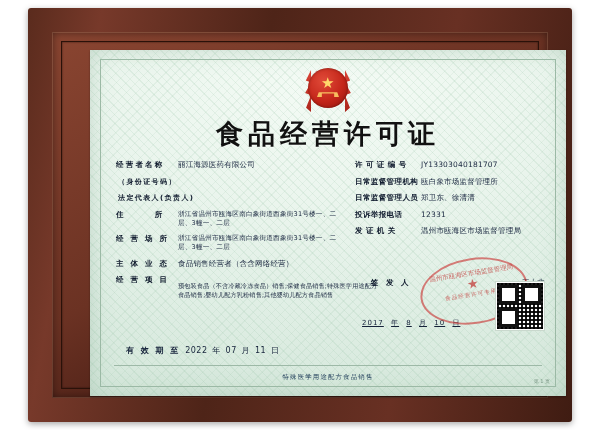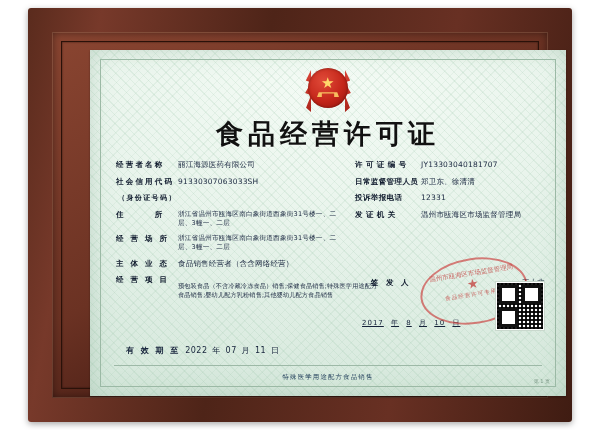--- a/index.html
+++ b/index.html
@@ -333,30 +333,30 @@
 
       <div class="fields">
         <div class="cols">
           <div class="col-left">
 
             <div class="frow">
               <div class="flabel">经营者名称</div>
               <div class="fvalue">丽江海源医药有限公司</div>
             </div>
 
-            <div class="frow">
-              <div class="flabel">社会信用代码</div>
-              <div class="fvalue">91330307063033SH</div>
-            </div>
 
             <div class="frow">
               <div class="flabel sub-label">（身份证号码）</div>
               <div class="fvalue"></div>
             </div>
 
+            <div class="frow">
+              <div class="flabel sub-label">法定代表人(负责人)</div>
+              <div class="fvalue"></div>
+            </div>
 
             <div class="frow">
               <div class="flabel">住　　　所</div>
               <div class="fvalue small">浙江省温州市瓯海区南白象街道西象街31号楼一、二层、3幢一、二层</div>
             </div>
 
             <div class="frow">
               <div class="flabel">经 营 场 所</div>
               <div class="fvalue small">浙江省温州市瓯海区南白象街道西象街31号楼一、二层、3幢一、二层</div>
             </div>
@@ -373,20 +373,24 @@
 
           </div>
 
           <div class="col-right">
 
             <div class="frow">
               <div class="flabel">许 可 证 编 号</div>
               <div class="fvalue">JY13303040181707</div>
             </div>
 
+            <div class="frow">
+              <div class="flabel">日常监督管理机构</div>
+              <div class="fvalue">瓯白象市场监督管理所</div>
+            </div>
 
             <div class="frow">
               <div class="flabel">日常监督管理人员</div>
               <div class="fvalue">郑卫东、徐清清</div>
             </div>
 
             <div class="frow">
               <div class="flabel">投诉举报电话</div>
               <div class="fvalue">12331</div>
             </div>

